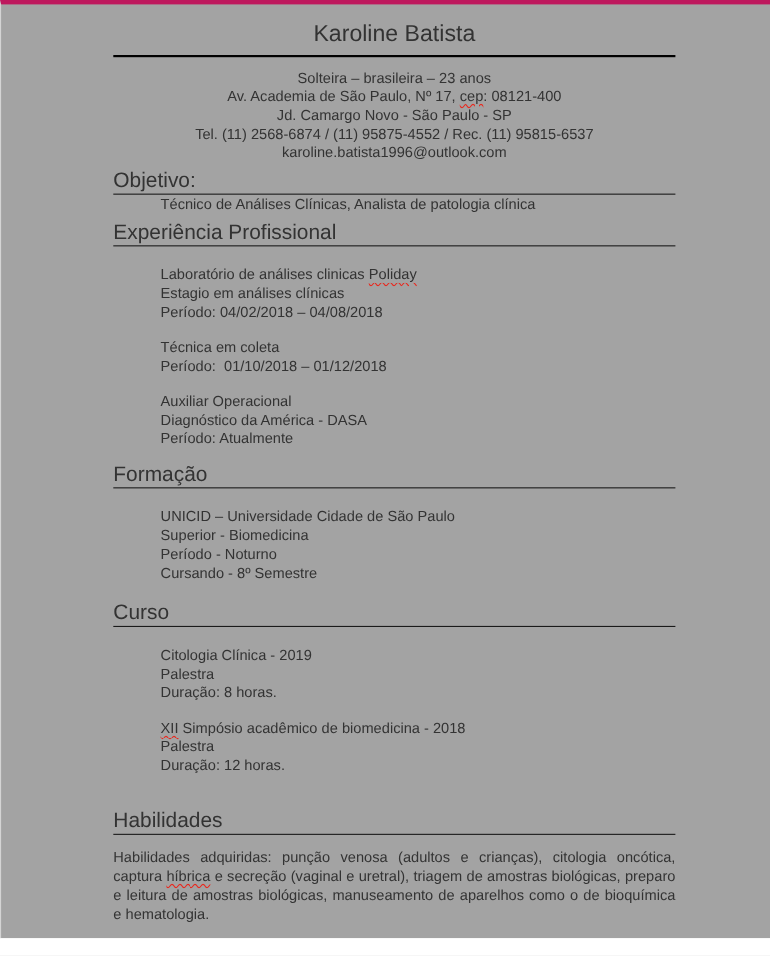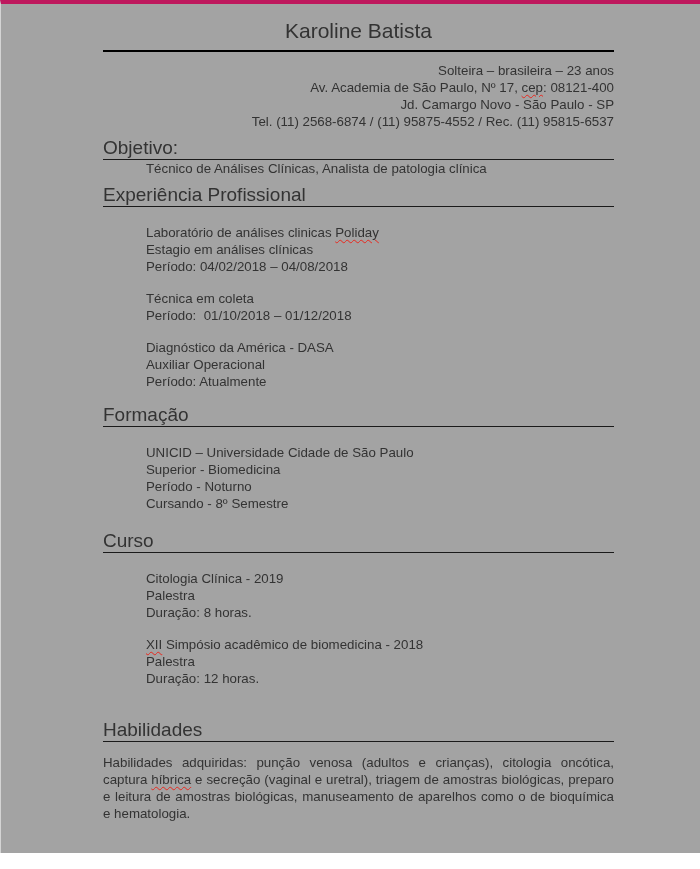--- a/index.html
+++ b/index.html
@@ -25,21 +25,21 @@
     line-height: 25px;
     font-weight: normal;
     text-align: center;
     white-space: pre-wrap;
   }
   .title-rule {
     height: 0;
     border-top: 2px solid #000000;
     margin-top: 7px;
   }
-  .contact { margin-top: 10px; text-align: right; }
+  .contact { margin-top: 10px; text-align: center; }
   .line {
     font-size: 13.3px;
     line-height: 17px;
     white-space: pre-wrap;
   }
   .section-heading {
     font-size: 19px;
     line-height: 19px;
     padding-bottom: 2px;
     border-bottom: 1px solid #1a1a1a;
@@ -75,20 +75,21 @@
   <div class="content">
 
     <h1 class="person-name">Karoline Batista</h1>
     <div class="title-rule"></div>
 
     <div class="contact">
       <div class="line">Solteira – brasileira – 23 anos</div>
       <div class="line"><span>Av. Academia de São Paulo, Nº 17, </span><span class="misspell">cep</span><span>: 08121-400</span></div>
       <div class="line">Jd. Camargo Novo - São Paulo - SP</div>
       <div class="line">Tel. (11) 2568-6874 / (11) 95875-4552 / Rec. (11) 95815-6537</div>
+      <div class="line">karoline.batista1996@outlook.com</div>
     </div>
 
     <div class="sec-objetivo">
       <div class="section-heading">Objetivo:</div>
       <div class="line indent objetivo-body">Técnico de Análises Clínicas, Analista de patologia clínica</div>
     </div>
 
     <div class="sec-exp">
       <div class="section-heading">Experiência Profissional</div>
 
@@ -97,22 +98,22 @@
         <div class="line">Estagio em análises clínicas</div>
         <div class="line">Período: 04/02/2018 – 04/08/2018</div>
       </div>
 
       <div class="indent entry">
         <div class="line">Técnica em coleta</div>
         <div class="line">Período:  01/10/2018 – 01/12/2018</div>
       </div>
 
       <div class="indent entry">
+        <div class="line">Auxiliar Operacional</div>
         <div class="line">Diagnóstico da América - DASA</div>
-        <div class="line">Auxiliar Operacional</div>
         <div class="line">Período: Atualmente</div>
       </div>
     </div>
 
     <div class="sec-form">
       <div class="section-heading">Formação</div>
       <div class="indent first-entry">
         <div class="line">UNICID – Universidade Cidade de São Paulo</div>
         <div class="line">Superior - Biomedicina</div>
         <div class="line">Período - Noturno</div>

